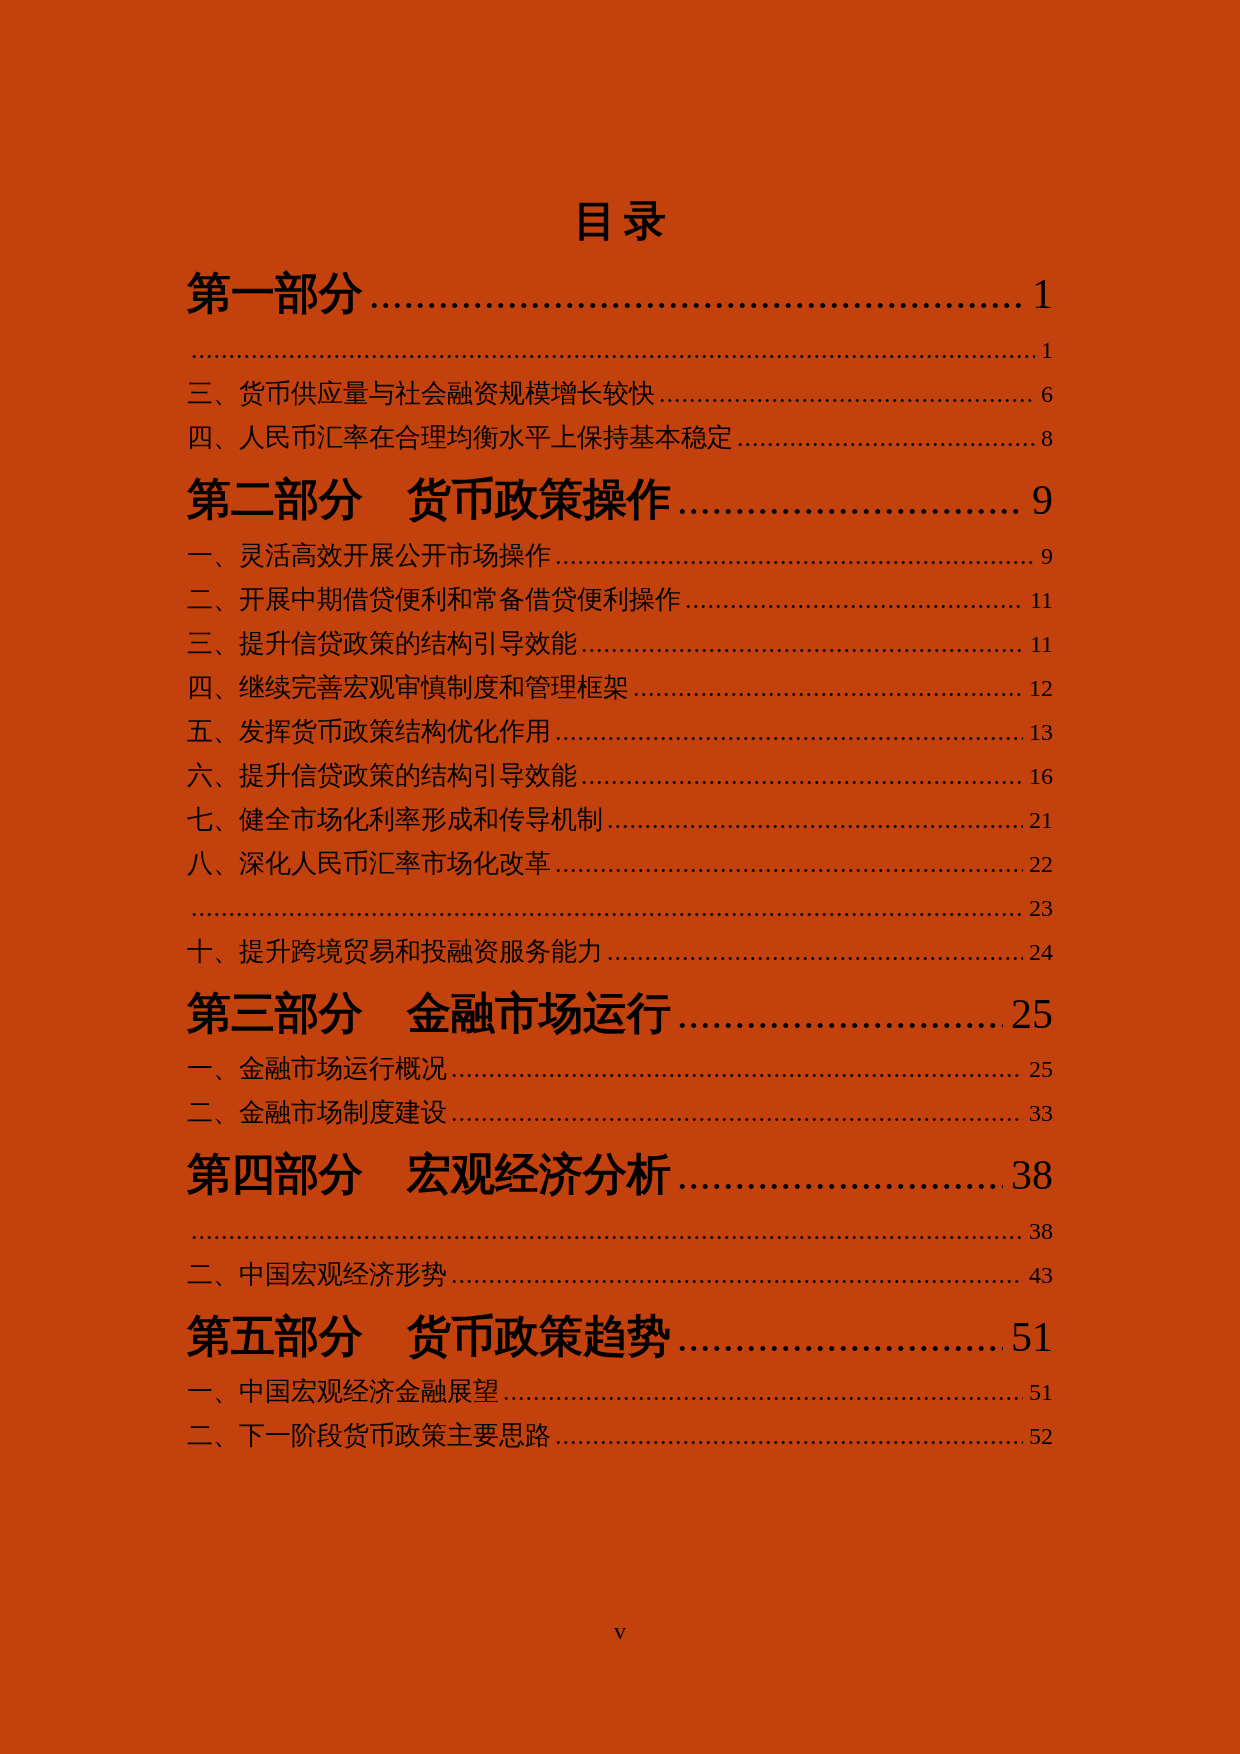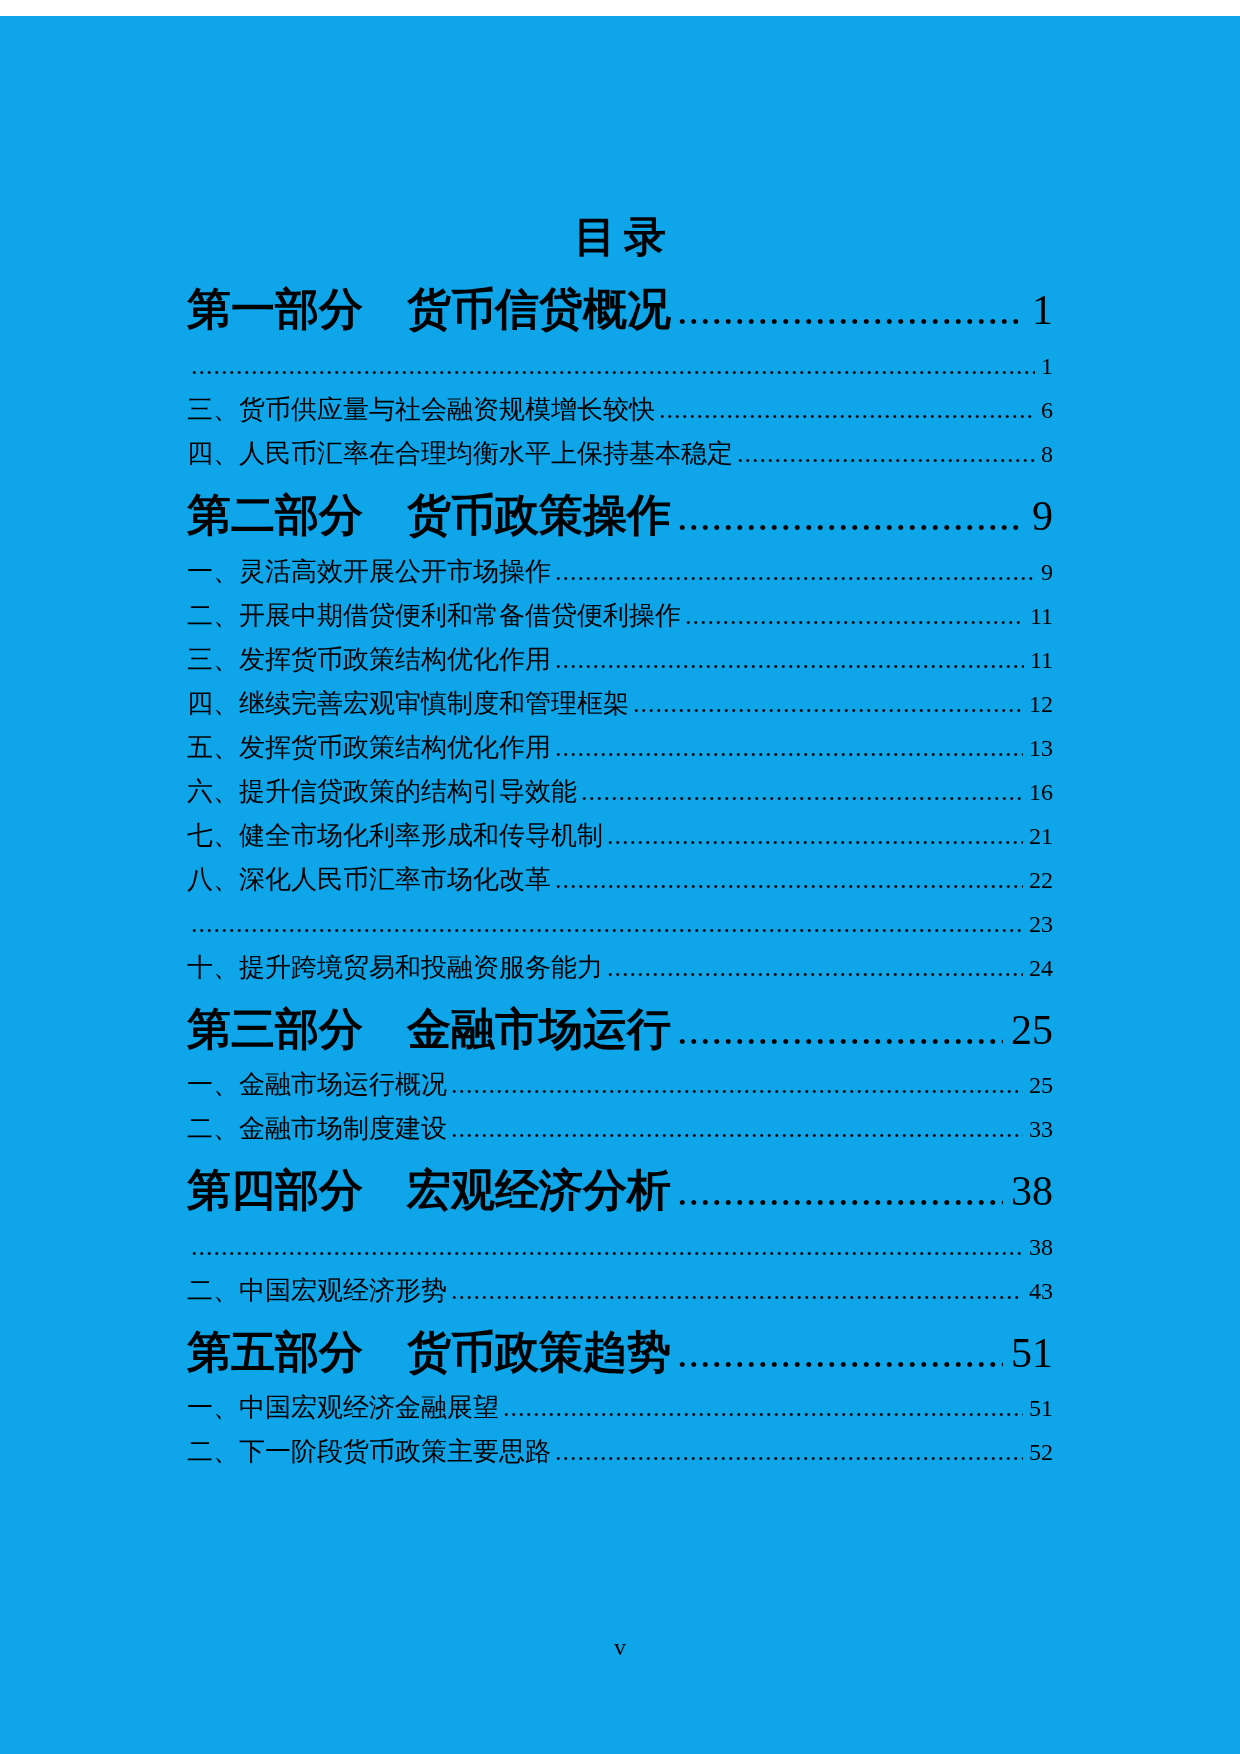--- a/index.html
+++ b/index.html
@@ -8,22 +8,21 @@
     width: 1240px;
     height: 1754px;
     position: relative;
     color: #000000;
     font-family: "Liberation Serif", serif;
     overflow: hidden;
   }
   .page {
     position: absolute;
     inset: 0;
-    background: #0ea5e9;
-    margin-top: 16px;
+    background: #c2410c;
   }
   .content {
     padding: 0 187px;
   }
   .toc-title {
     margin-top: 196px;
     text-align: center;
     font-family: "Liberation Sans", sans-serif;
     font-weight: 700;
     font-size: 42px;
@@ -104,21 +103,20 @@
 
 <div class="page">
   <div class="content">
 
     <div class="toc-title">目录</div>
 
     <div class="toc-list">
 
       <div class="row part-row">
         <span class="part-no">第一部分</span>
-        <span class="part-title">货币信贷概况</span>
         <span class="leader"></span>
         <span class="pagenum">1</span>
       </div>
       <div class="row item-row">
         <span class="leader"></span>
         <span class="pagenum">1</span>
       </div>
       <div class="row item-row">
         <span class="item-text">三、货币供应量与社会融资规模增长较快</span>
         <span class="leader"></span>
@@ -140,21 +138,21 @@
         <span class="item-text">一、灵活高效开展公开市场操作</span>
         <span class="leader"></span>
         <span class="pagenum">9</span>
       </div>
       <div class="row item-row">
         <span class="item-text">二、开展中期借贷便利和常备借贷便利操作</span>
         <span class="leader"></span>
         <span class="pagenum">11</span>
       </div>
       <div class="row item-row">
-        <span class="item-text">三、发挥货币政策结构优化作用</span>
+        <span class="item-text">三、提升信贷政策的结构引导效能</span>
         <span class="leader"></span>
         <span class="pagenum">11</span>
       </div>
       <div class="row item-row">
         <span class="item-text">四、继续完善宏观审慎制度和管理框架</span>
         <span class="leader"></span>
         <span class="pagenum">12</span>
       </div>
       <div class="row item-row">
         <span class="item-text">五、发挥货币政策结构优化作用</span>

